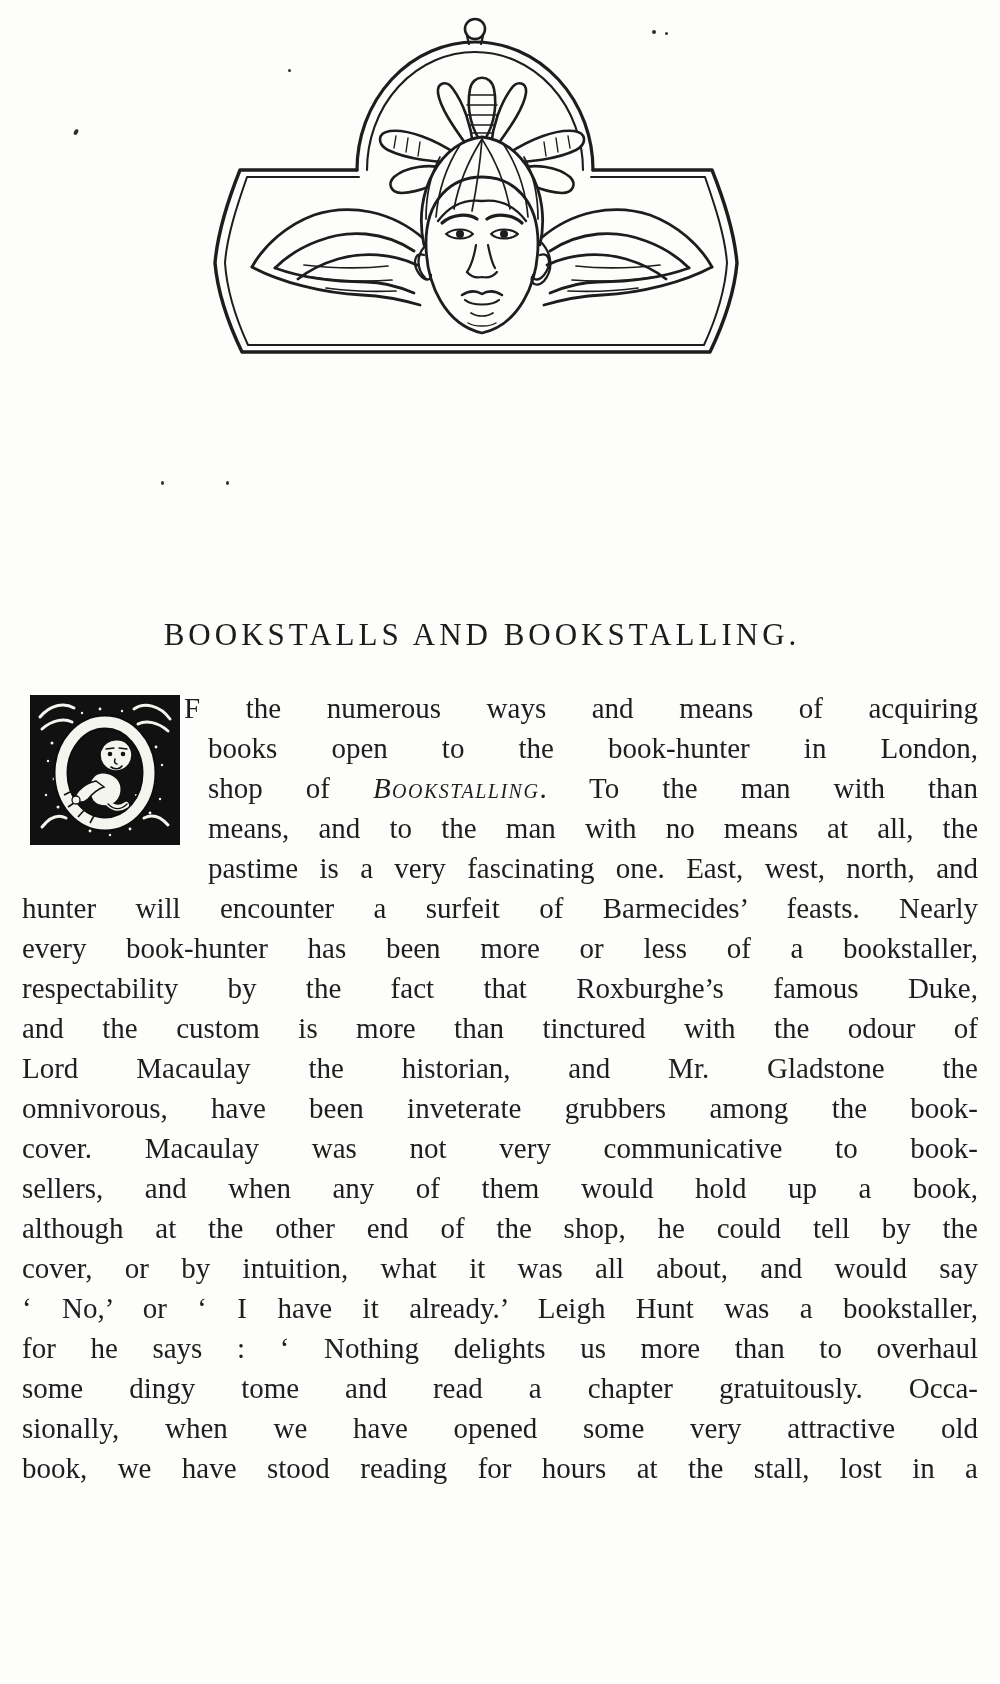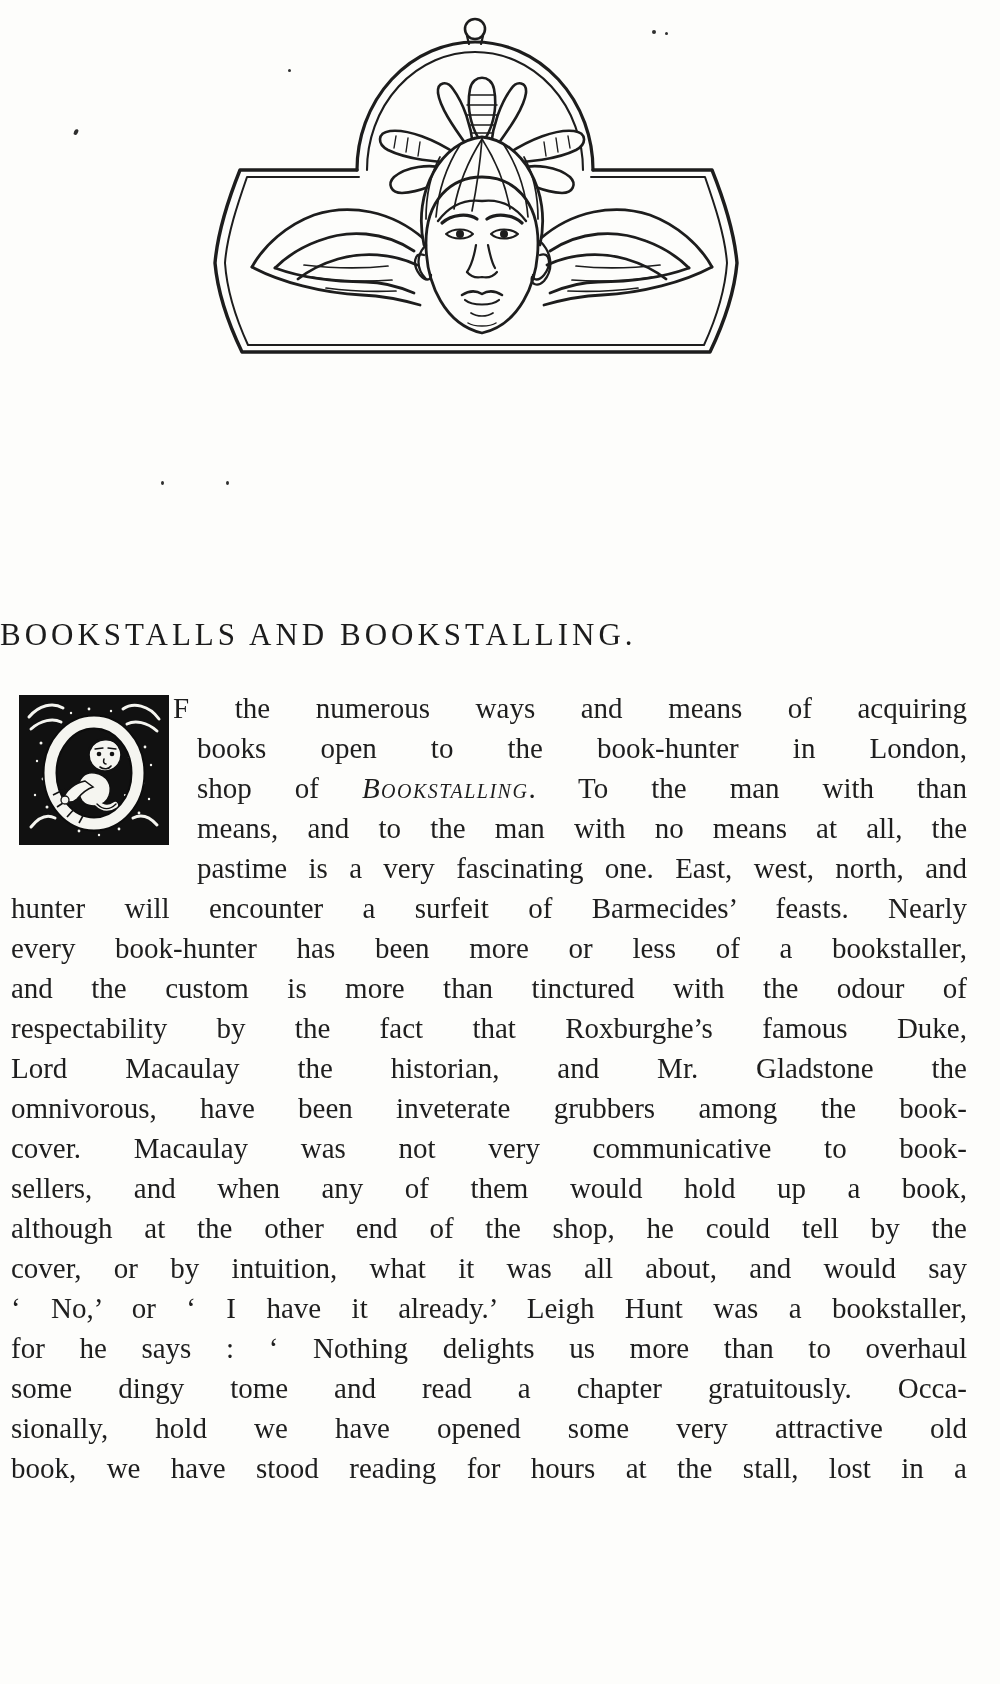--- a/index.html
+++ b/index.html
@@ -21,26 +21,26 @@
   .sp1 { left:652px; top:30px;  width:4px; height:4px; }
   .sp2 { left:665px; top:32px;  width:3px; height:3px; }
   .sp3 { left:288px; top:69px;  width:3px; height:3px; }
   .sp4 { left:74px;  top:129px; width:4px; height:6px; border-radius:60% 40% 50% 50%; transform:rotate(25deg); }
   .sp5 { left:161px; top:481px; width:3px; height:4px; }
   .sp6 { left:226px; top:481px; width:3px; height:4px; }
 
   
   .title {
     position:absolute; top:617px; left:0; width:964px;
-    font-size:31px; letter-spacing:4px;
+    text-align:center; font-size:31px; letter-spacing:4px;
     white-space:nowrap; color:#1c1c1c;
   }
 
   
-  .body-block { position:absolute; top:688px; left:11px; width:956px; }
+  .body-block { position:absolute; top:688px; left:22px; width:956px; }
   .dropcap { float:left; width:150px; height:150px; margin:7px 28px 32px 8px; }
   .dropcap svg { width:100%; height:100%; display:block; }
   .bline {
     height:40px; line-height:40px; font-size:29px;
     text-align:justify; text-align-last:justify;
     color:#1e1e1e;
   }
   .bline.first { text-indent:-24px; }
   .sc { font-variant:small-caps; letter-spacing:1.5px;font-style:italic; }
 </style>
@@ -211,28 +211,28 @@
       </svg>
     </div>
 
     <div class="bline first">F the numerous ways and means of acquiring</div>
     <div class="bline">books open to the book-hunter in London,</div>
     <div class="bline"><span>shop of </span><span class="sc">Bookstalling</span><span>. To the man with than</span></div>
     <div class="bline">means, and to the man with no means at all, the</div>
     <div class="bline">pastime is a very fascinating one. East, west, north, and</div>
     <div class="bline">hunter will encounter a surfeit of Barmecides’ feasts. Nearly</div>
     <div class="bline">every book-hunter has been more or less of a bookstaller,</div>
+    <div class="bline">respectability by the fact that Roxburghe’s famous Duke,</div>
     <div class="bline">and the custom is more than tinctured with the odour of</div>
-    <div class="bline">respectability by the fact that Roxburghe’s famous Duke,</div>
     <div class="bline">Lord Macaulay the historian, and Mr. Gladstone the</div>
     <div class="bline">omnivorous, have been inveterate grubbers among the book-</div>
     <div class="bline">cover. Macaulay was not very communicative to book-</div>
     <div class="bline">sellers, and when any of them would hold up a book,</div>
     <div class="bline">although at the other end of the shop, he could tell by the</div>
     <div class="bline">cover, or by intuition, what it was all about, and would say</div>
     <div class="bline">‘ No,’ or ‘ I have it already.’ Leigh Hunt was a bookstaller,</div>
     <div class="bline">for he says : ‘ Nothing delights us more than to overhaul</div>
     <div class="bline">some dingy tome and read a chapter gratuitously. Occa-</div>
-    <div class="bline">sionally, hold we have opened some very attractive old</div>
+    <div class="bline">sionally, when we have opened some very attractive old</div>
     <div class="bline">book, we have stood reading for hours at the stall, lost in a</div>
   </div>
 
 </div>
 
 </body></html>

